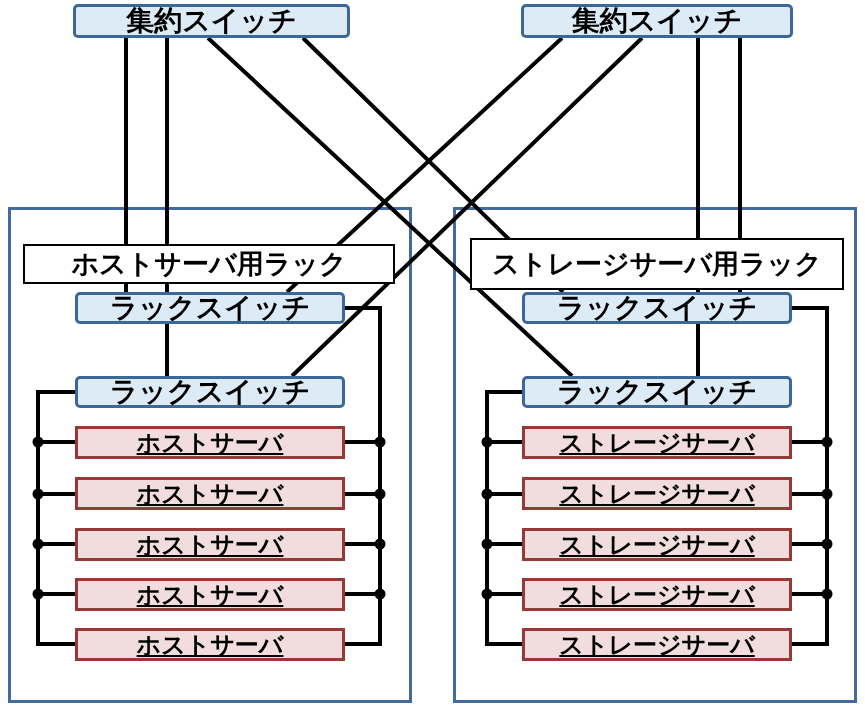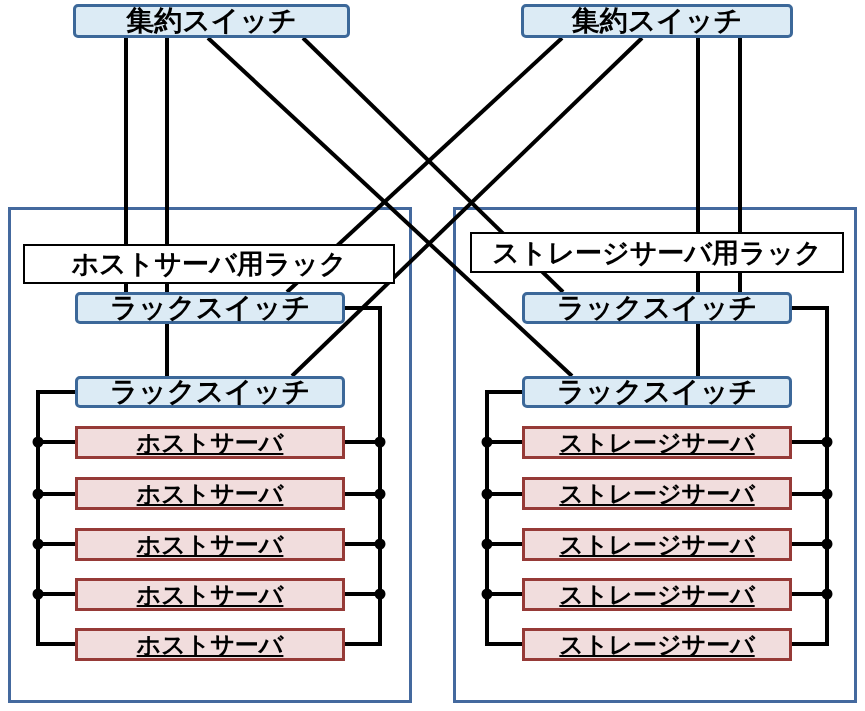--- a/index.html
+++ b/index.html
@@ -87,21 +87,21 @@
         <circle cx="827" cy="494" r="5.5"></circle>
       <circle cx="827" cy="544" r="5.5"></circle>
         <circle cx="827" cy="594" r="5.5"></circle>
     </g>
   </svg>
 
   <div class="abs box switchbox" style="left:73px;top:4px;width:277px;height:34px;">集約スイッチ</div>
   <div class="abs box switchbox" style="left:521px;top:4px;width:272px;height:34px;">集約スイッチ</div>
 
   <div class="abs box titlebox" style="left:23px;top:224px;width:372px;height:40px;margin-top:20px;">ホストサーバ用ラック</div>
-  <div class="abs box titlebox" style="left:470px;top:232px;width:374px;height:41px;">ストレージサーバ用ラック</div>
+  <div class="abs box titlebox" style="left:470px;top:238px;width:374px;height:52px;">ストレージサーバ用ラック</div>
 
   <div class="abs box switchbox" style="left:75px;top:292px;width:270px;height:32px;">ラックスイッチ</div>
   <div class="abs box switchbox" style="left:75px;top:376px;width:270px;height:32px;">ラックスイッチ</div>
 
   <div class="abs box switchbox" style="left:522px;top:292px;width:270px;height:32px;">ラックスイッチ</div>
   <div class="abs box switchbox" style="left:522px;top:376px;width:270px;height:32px;">ラックスイッチ</div>
 
   <div class="abs box serverbox" style="left:75px;top:426px;width:270px;height:33px;">ホストサーバ</div>
   <div class="abs box serverbox" style="left:75px;top:477px;width:270px;height:33px;">ホストサーバ</div>
   <div class="abs box serverbox" style="left:75px;top:528px;width:270px;height:33px;">ホストサーバ</div>

